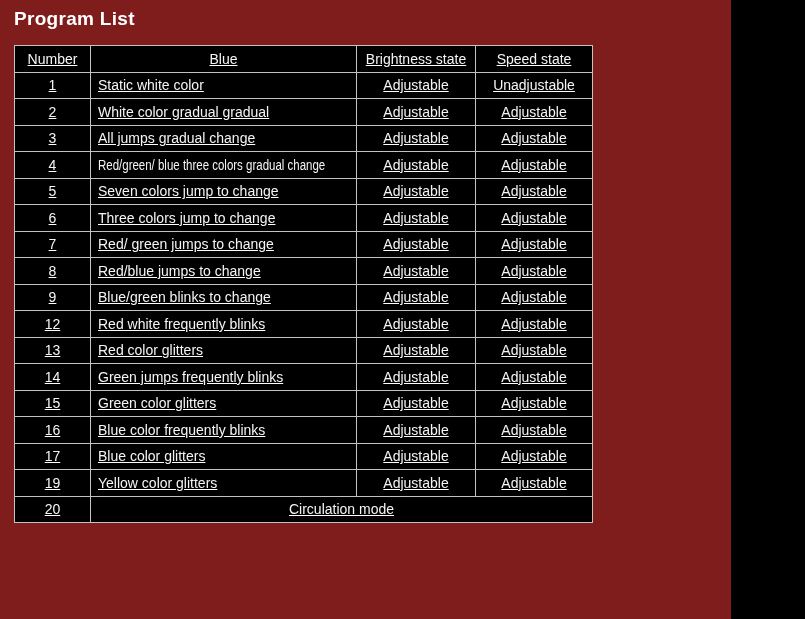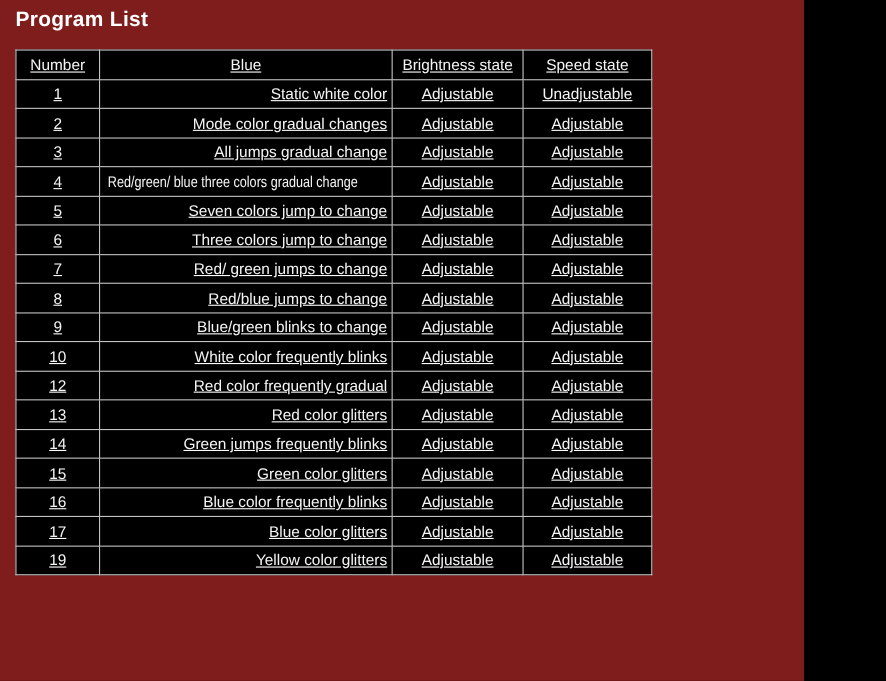--- a/index.html
+++ b/index.html
@@ -47,21 +47,21 @@
     font-weight: normal;
     color: #f5f5f5;
     height: 25.5px;
     padding: 0 4px;
     text-align: center;
     vertical-align: middle;
     white-space: nowrap;
     overflow: hidden;
   }
   table.program-table td.c-mode {
-    text-align: right;
+    text-align: left;
     padding-left: 7px;
   }
   .condensed {
     display: inline-block;
     transform: scaleX(0.82);
     transform-origin: left center;
     white-space: nowrap;
   }
 </style>
 </head>
@@ -88,21 +88,21 @@
     </thead>
     <tbody>
       <tr>
         <td class="c-num">1</td>
         <td class="c-mode">Static white color</td>
         <td>Adjustable</td>
         <td>Unadjustable</td>
       </tr>
       <tr>
         <td class="c-num">2</td>
-        <td class="c-mode">Mode color gradual changes</td>
+        <td class="c-mode">White color gradual gradual</td>
         <td>Adjustable</td>
         <td>Adjustable</td>
       </tr>
       <tr>
         <td class="c-num">3</td>
         <td class="c-mode">All jumps gradual change</td>
         <td>Adjustable</td>
         <td>Adjustable</td>
       </tr>
       <tr>
@@ -135,28 +135,22 @@
         <td>Adjustable</td>
         <td>Adjustable</td>
       </tr>
       <tr>
         <td class="c-num">9</td>
         <td class="c-mode">Blue/green blinks to change</td>
         <td>Adjustable</td>
         <td>Adjustable</td>
       </tr>
       <tr>
-        <td class="c-num">10</td>
-        <td class="c-mode">White color frequently blinks</td>
-        <td>Adjustable</td>
-        <td>Adjustable</td>
-      </tr>
-      <tr>
         <td class="c-num">12</td>
-        <td class="c-mode">Red color frequently gradual</td>
+        <td class="c-mode">Red white frequently blinks</td>
         <td>Adjustable</td>
         <td>Adjustable</td>
       </tr>
       <tr>
         <td class="c-num">13</td>
         <td class="c-mode">Red color glitters</td>
         <td>Adjustable</td>
         <td>Adjustable</td>
       </tr>
       <tr>
@@ -182,16 +176,20 @@
         <td class="c-mode">Blue color glitters</td>
         <td>Adjustable</td>
         <td>Adjustable</td>
       </tr>
       <tr>
         <td class="c-num">19</td>
         <td class="c-mode">Yellow color glitters</td>
         <td>Adjustable</td>
         <td>Adjustable</td>
       </tr>
+      <tr>
+        <td class="c-num">20</td>
+        <td colspan="3">Circulation mode</td>
+      </tr>
     </tbody>
   </table>
 
 </div>
 
 </body></html>

